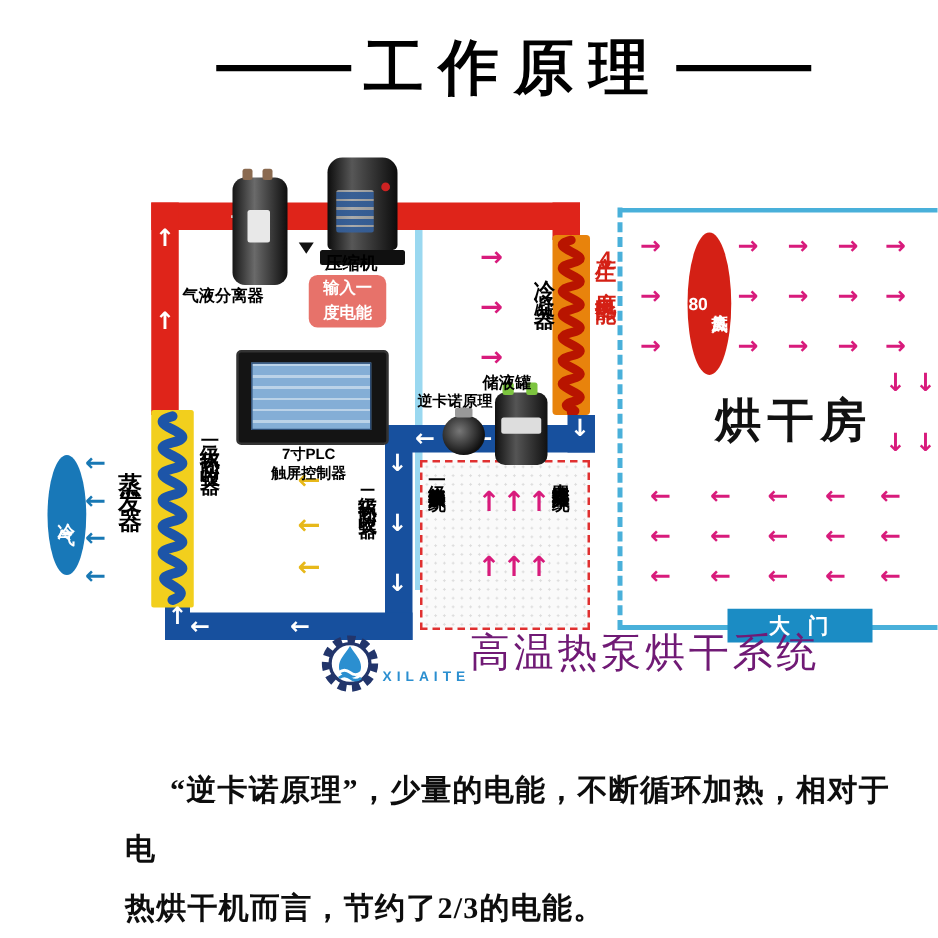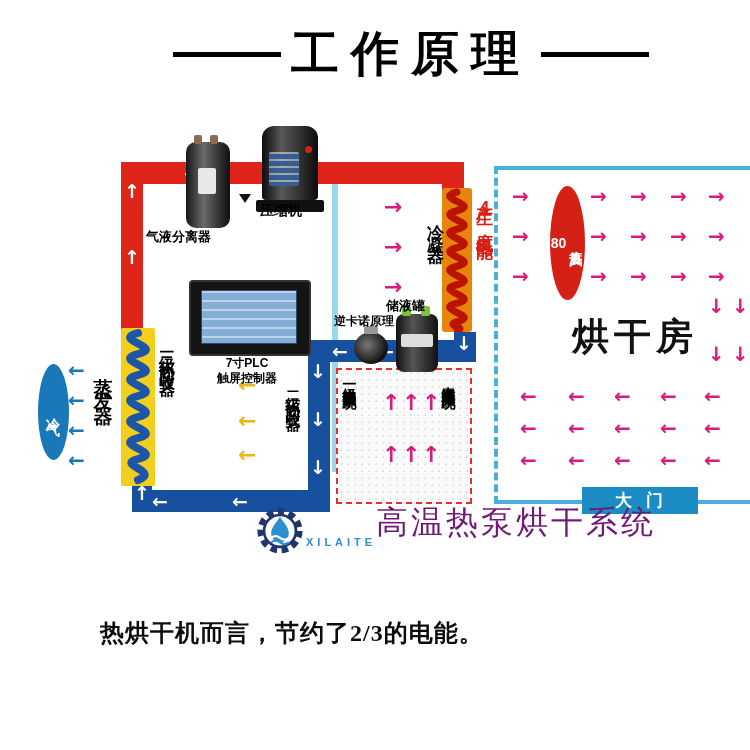--- a/index.html
+++ b/index.html
@@ -145,20 +145,24 @@
       </div>
     <div class="lbl" style="left:110px;top:110px;font-size:13px;">气液分离器</div>
 
     <div id="compressor">
       <div class="band"></div>
       <div class="knob"></div>
       <div class="base"></div>
     </div>
     <div id="comp-pointer"></div>
     <div class="lbl" style="left:224px;top:84px;font-size:14px;">压缩机</div>
+    <div id="badge">
+      <div>输入一</div>
+      <div>度电能</div>
+    </div>
 
     <div id="plc">
         <div class="screen"></div>
       </div>
     <div class="lbl" style="left:150px;top:238px;width:122px;font-size:12px;text-align:center;line-height:15px;">
       <div>7寸PLC</div>
       <div>触屏控制器</div>
     </div>
 
     <div id="tank">
@@ -247,16 +251,17 @@
       <circle cx="26" cy="29" r="18" fill="#fff" stroke="#22356b" stroke-width="3"></circle>
       <path d="M26 13 C 21 21 16 25 16 32 a10 10 0 0 0 20 0 C 36 25 31 21 26 13 Z" fill="#2b8fd0"></path>
       <path d="M16 37 q5 -4 10 0 t10 0" stroke="#fff" stroke-width="2.5" fill="none"></path>
       <path d="M16 42 q5 -4 10 0 t10 0" stroke="#2b8fd0" stroke-width="2.5" fill="none"></path>
     </svg>
     <div id="brand-en">XILAITE</div>
     <div id="product">高温热泵烘干系统</div>
   </div>
 
   <div id="caption">
+    <div class="l1">“逆卡诺原理”，少量的电能，不断循环加热，相对于电</div>
     <div class="l2">热烘干机而言，节约了2/3的电能。</div>
   </div>
 
 </div>
 
 </body></html>

